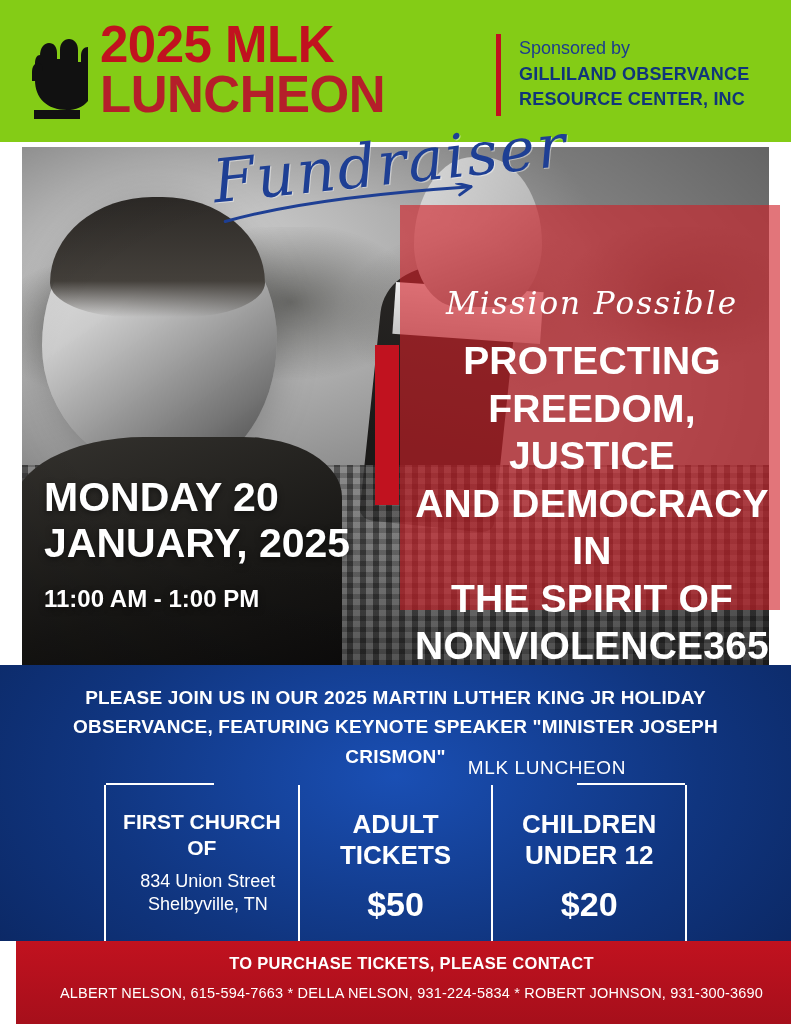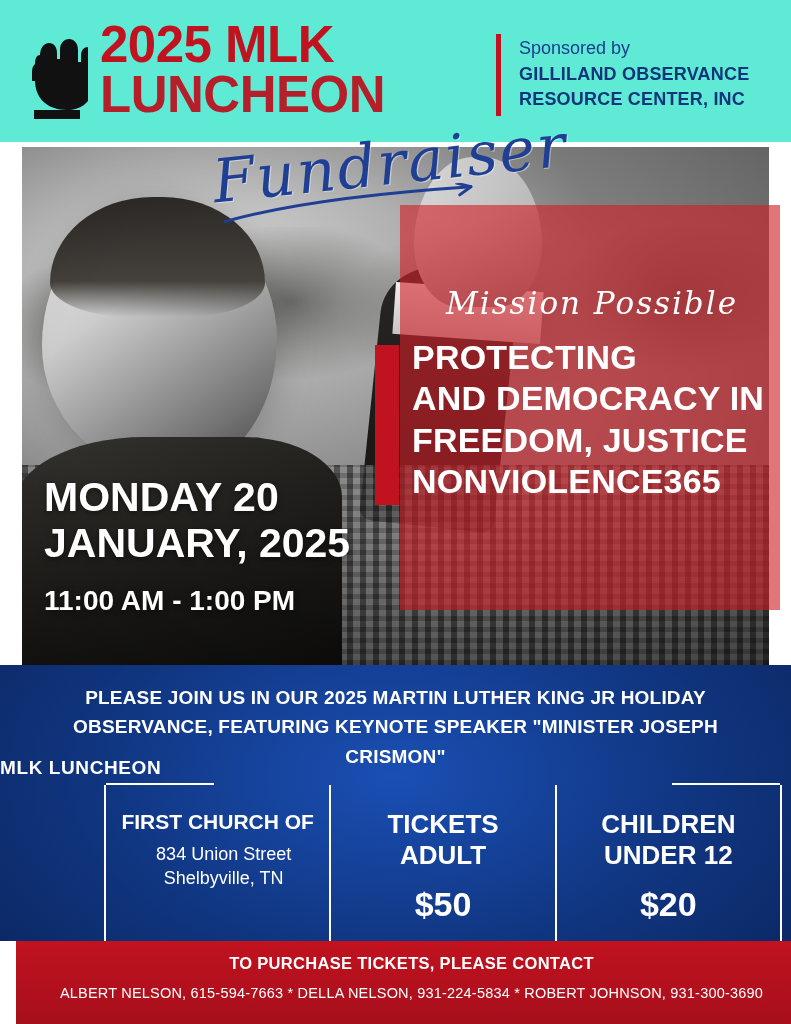--- a/index.html
+++ b/index.html
@@ -17,21 +17,21 @@
     background: #ffffff;
     overflow: hidden;
   }
 
   
   .header {
     position: absolute;
     top: 0; left: 0;
     width: 791px;
     height: 142px;
-    background: #5eead4;
+    background: #84cc16;
     display: flex;
     align-items: center;
   }
   .fist-icon {
     position: absolute;
     left: 26px;
     top: 26px;
     width: 62px;
     height: 94px;
   }
@@ -240,22 +240,23 @@
     color: #ffffff;
     letter-spacing: 2px;
     margin-top: 17px;
   }
   .mission-headline {
     position: absolute;
     left: 412px;
     top: 337px;
     width: 360px;
     z-index: 14;
-    font-weight: bold;
-    font-size: 34px;
+    text-align: center;
+    font-weight: bold;
+    font-size: 39px;
     line-height: 1.22;
     color: #ffffff;
     letter-spacing: 0.2px;
   }
 
   
   .date-line {
     position: absolute;
     left: 44px;
     top: 475px;
@@ -266,21 +267,21 @@
     line-height: 1.12;
     color: #ffffff;
     text-shadow: 0 2px 6px rgba(0,0,0,.5);
   }
   .time-line {
     position: absolute;
     left: 44px;
     top: 585px;
     z-index: 14;
     font-weight: bold;
-    font-size: 28px;
+    font-size: 24px;
     color: #ffffff;
     text-shadow: 0 2px 6px rgba(0,0,0,.5);
   }
 
   
   .blue {
     position: absolute;
     left: 0;
     top: 665px;
     width: 791px;
@@ -297,30 +298,30 @@
     text-align: center;
     font-weight: bold;
     font-size: 19px;
     line-height: 1.55;
     letter-spacing: 0.2px;
   }
   .mlk-luncheon-label {
     position: absolute;
     left: 0; top: 92px;
     width: 626px;
-    text-align: left;
-    font-weight: bold;
+    text-align: right;
+    font-weight: normal;
     font-size: 19px;
     letter-spacing: 0.6px;
   }
   .price-box {
     position: absolute;
     left: 104px;
     top: 120px;
-    width: 678px;
+    width: 583px;
     height: 200px;
     border: 2px solid #ffffff;
     border-top: none;
     display: flex;
   }
   .price-box::before,
   .price-box::after {
     content: "";
     position: absolute;
     top: -2px;
@@ -419,22 +420,23 @@
     <div class="vignette"></div>
   </div>
 
   <div class="red-panel"></div>
   <div class="red-bar"></div>
 
   <div class="mission-script">Mission Possible</div>
 
   <div class="mission-headline">
     <div>PROTECTING</div>
+    <div>FREEDOM, JUSTICE</div>
     <div>AND DEMOCRACY IN</div>
-    <div>FREEDOM, JUSTICE</div>
+    <div>THE SPIRIT OF</div>
     <div>NONVIOLENCE365</div>
   </div>
 
   <div class="date-line">
     <div>MONDAY 20</div>
     <div>JANUARY, 2025</div>
   </div>
   <div class="time-line">11:00 AM - 1:00 PM</div>
 
   <div class="fundraiser">
@@ -453,22 +455,22 @@
 
     <div class="mlk-luncheon-label">MLK LUNCHEON</div>
 
     <div class="price-box">
       <div class="price-col">
         <div class="pc-title">FIRST CHURCH OF</div>
         <div class="pc-sub">834 Union Street</div>
         <div class="pc-sub" style="margin-top:0">Shelbyville, TN</div>
       </div>
       <div class="price-col">
+        <div class="pc-big">ADULT</div>
         <div class="pc-big">TICKETS</div>
-        <div class="pc-big">ADULT</div>
         <div class="pc-price">$50</div>
       </div>
       <div class="price-col">
         <div class="pc-big">CHILDREN</div>
         <div class="pc-big">UNDER 12</div>
         <div class="pc-price">$20</div>
       </div>
     </div>
   </div>
 

